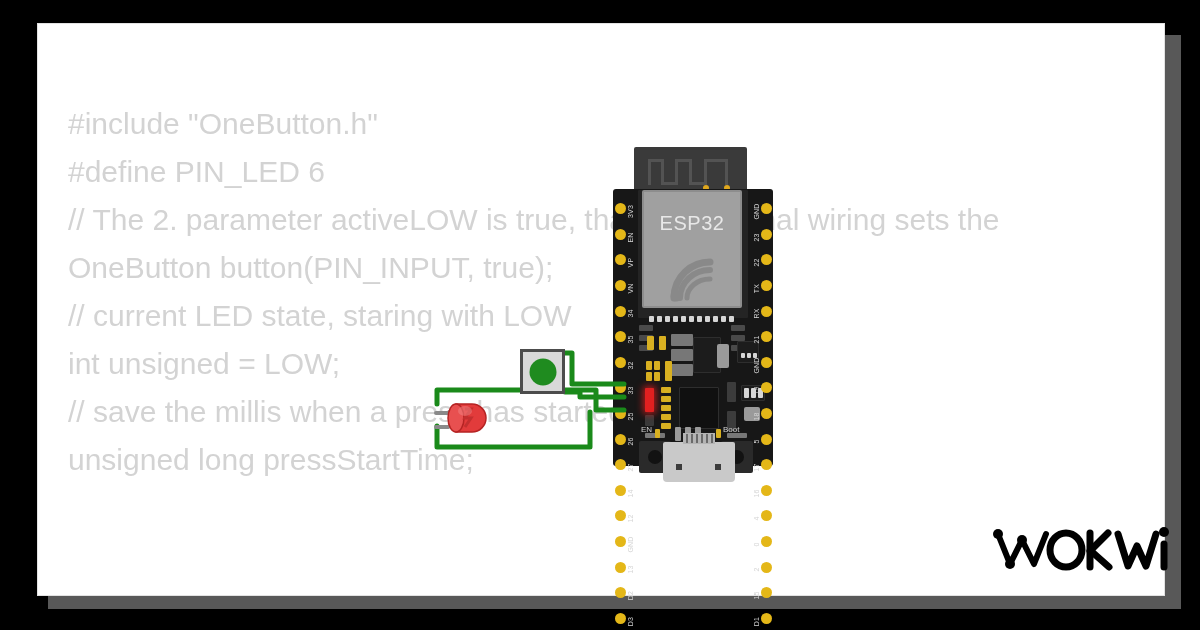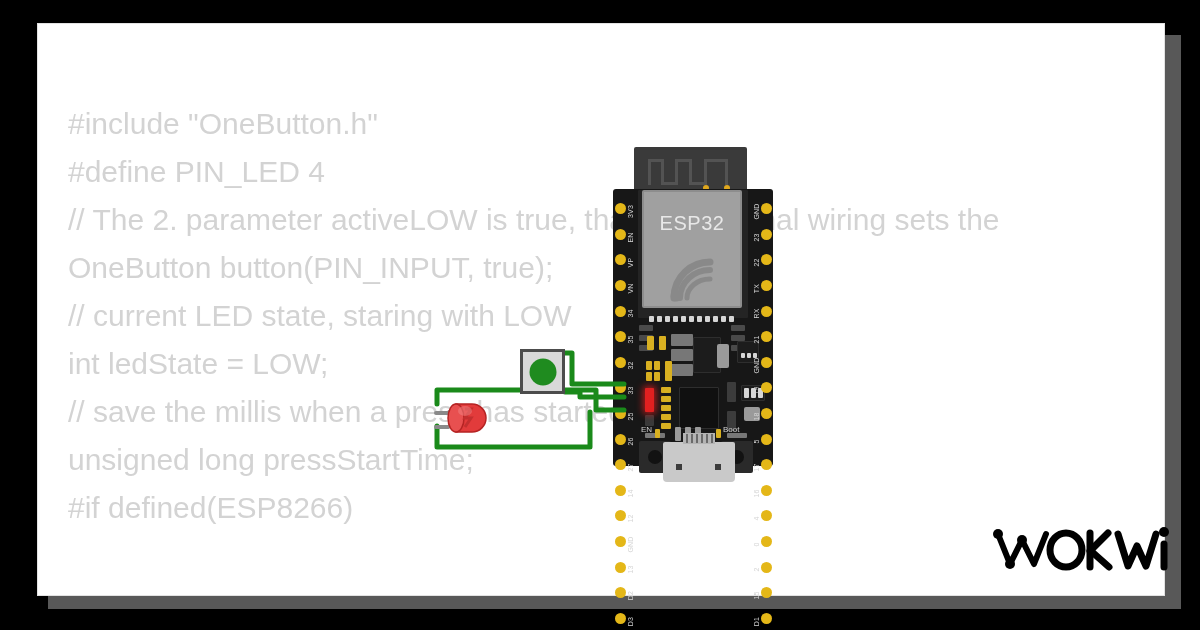--- a/index.html
+++ b/index.html
@@ -235,28 +235,27 @@
 
 <div id="root">
 
   <div class="shadow-band shadow-right"></div>
   <div class="shadow-band shadow-bottom"></div>
 
   <div class="card"></div>
 
   <div class="code">
     <div class="code-line">#include "OneButton.h"</div>
-    <div class="code-line">#define PIN_LED 4</div>
+    <div class="code-line">#define PIN_LED 6</div>
     <div class="code-line">// The 2. parameter activeLOW is true, that the external wiring sets the</div>
     <div class="code-line">OneButton button(PIN_INPUT, true);</div>
     <div class="code-line">// current LED state, staring with LOW</div>
-    <div class="code-line">int ledState = LOW;</div>
+    <div class="code-line">int unsigned = LOW;</div>
     <div class="code-line">// save the millis when a press has started.</div>
     <div class="code-line">unsigned long pressStartTime;</div>
-    <div class="code-line">#if defined(ESP8266)</div>
   </div>
 
   <div class="diagram">
 
     <div class="antenna">
       <div class="ant-trace" style="left:14px; top:12px; width:3px; height:26px;"></div>
       <div class="ant-trace" style="left:14px; top:12px; width:16px; height:3px;"></div>
       <div class="ant-trace" style="left:27px; top:12px; width:3px; height:26px;"></div>
       <div class="ant-trace" style="left:27px; top:35px; width:17px; height:3px;"></div>
       <div class="ant-trace" style="left:41px; top:12px; width:3px; height:26px;"></div>

